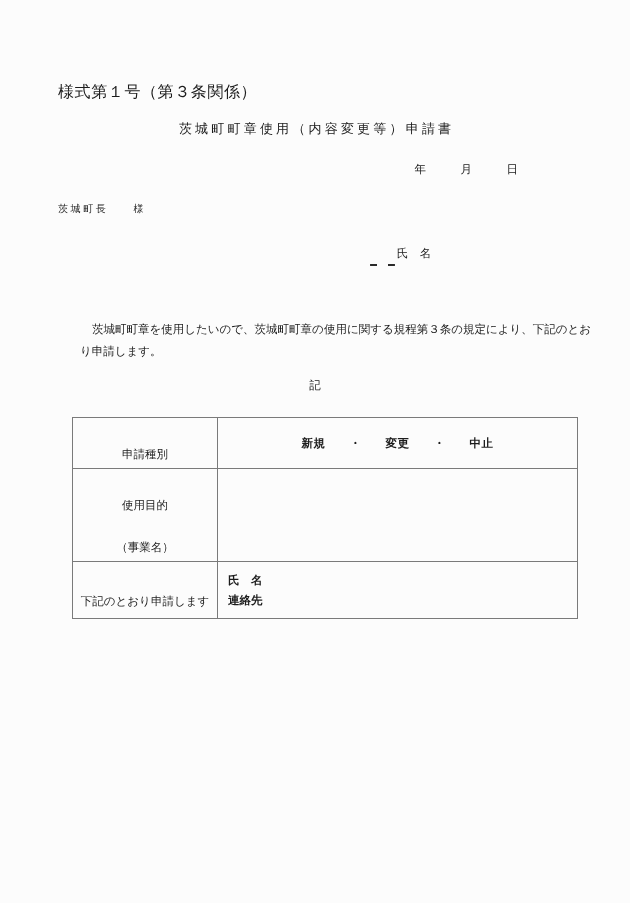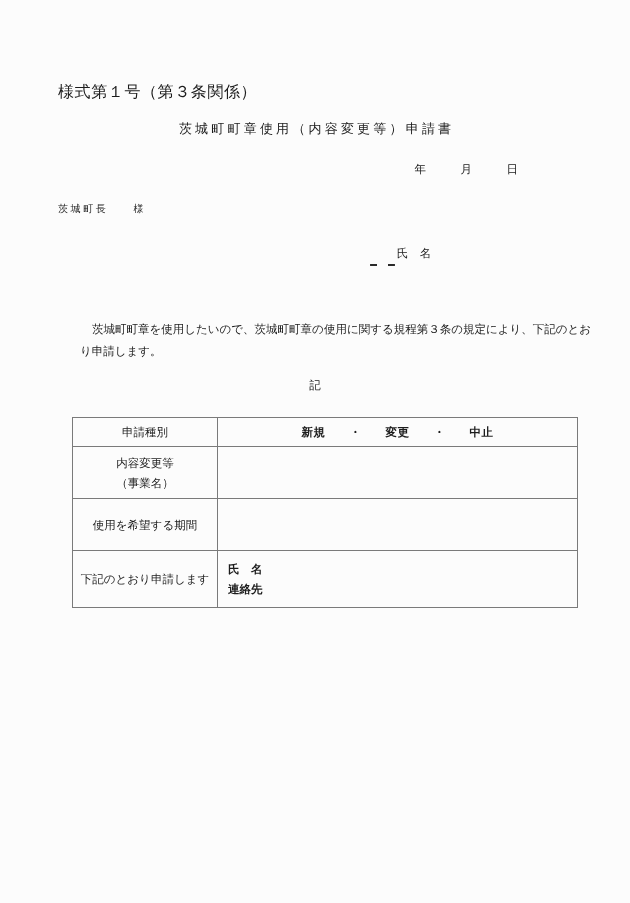--- a/index.html
+++ b/index.html
@@ -173,20 +173,21 @@
     padding: 4px 10px;
     text-align: left;
     line-height: 20px;
   }
   .form-table td.value-cell.centered {
     text-align: center;
   }
   .label-cell .lbl-line {
     display: block;
     white-space: nowrap;
+    margin-top: 22px;
   }
   .value-cell .val-line {
     display: block;
     white-space: pre;
     font-weight: bold;
   }
   .opt-text {
     letter-spacing: 0.5px;
     white-space: pre;
   }
@@ -233,33 +234,27 @@
         <td class="label-cell">
           <span class="lbl-line">申請種別</span>
         </td>
         <td class="value-cell centered">
           <span class="val-line opt-text">新規　　・　　変更　　・　　中止</span>
         </td>
       </tr>
 
       <tr style="height:52px">
         <td class="label-cell">
-          <span class="lbl-line">内容変更等</span>
+          <span class="lbl-line">使用目的</span>
           <span class="lbl-line">（事業名）</span>
         </td>
         <td class="value-cell"></td>
       </tr>
 
 
-      <tr style="height:52px">
-        <td class="label-cell">
-          <span class="lbl-line">使用を希望する期間</span>
-        </td>
-        <td class="value-cell"></td>
-      </tr>
 
 
       <tr style="height:57px">
         <td class="label-cell">
           <span class="lbl-line">下記のとおり申請します</span>
         </td>
         <td class="value-cell">
           <span class="val-line">氏　名</span>
           <span class="val-line">連絡先</span>
         </td>

